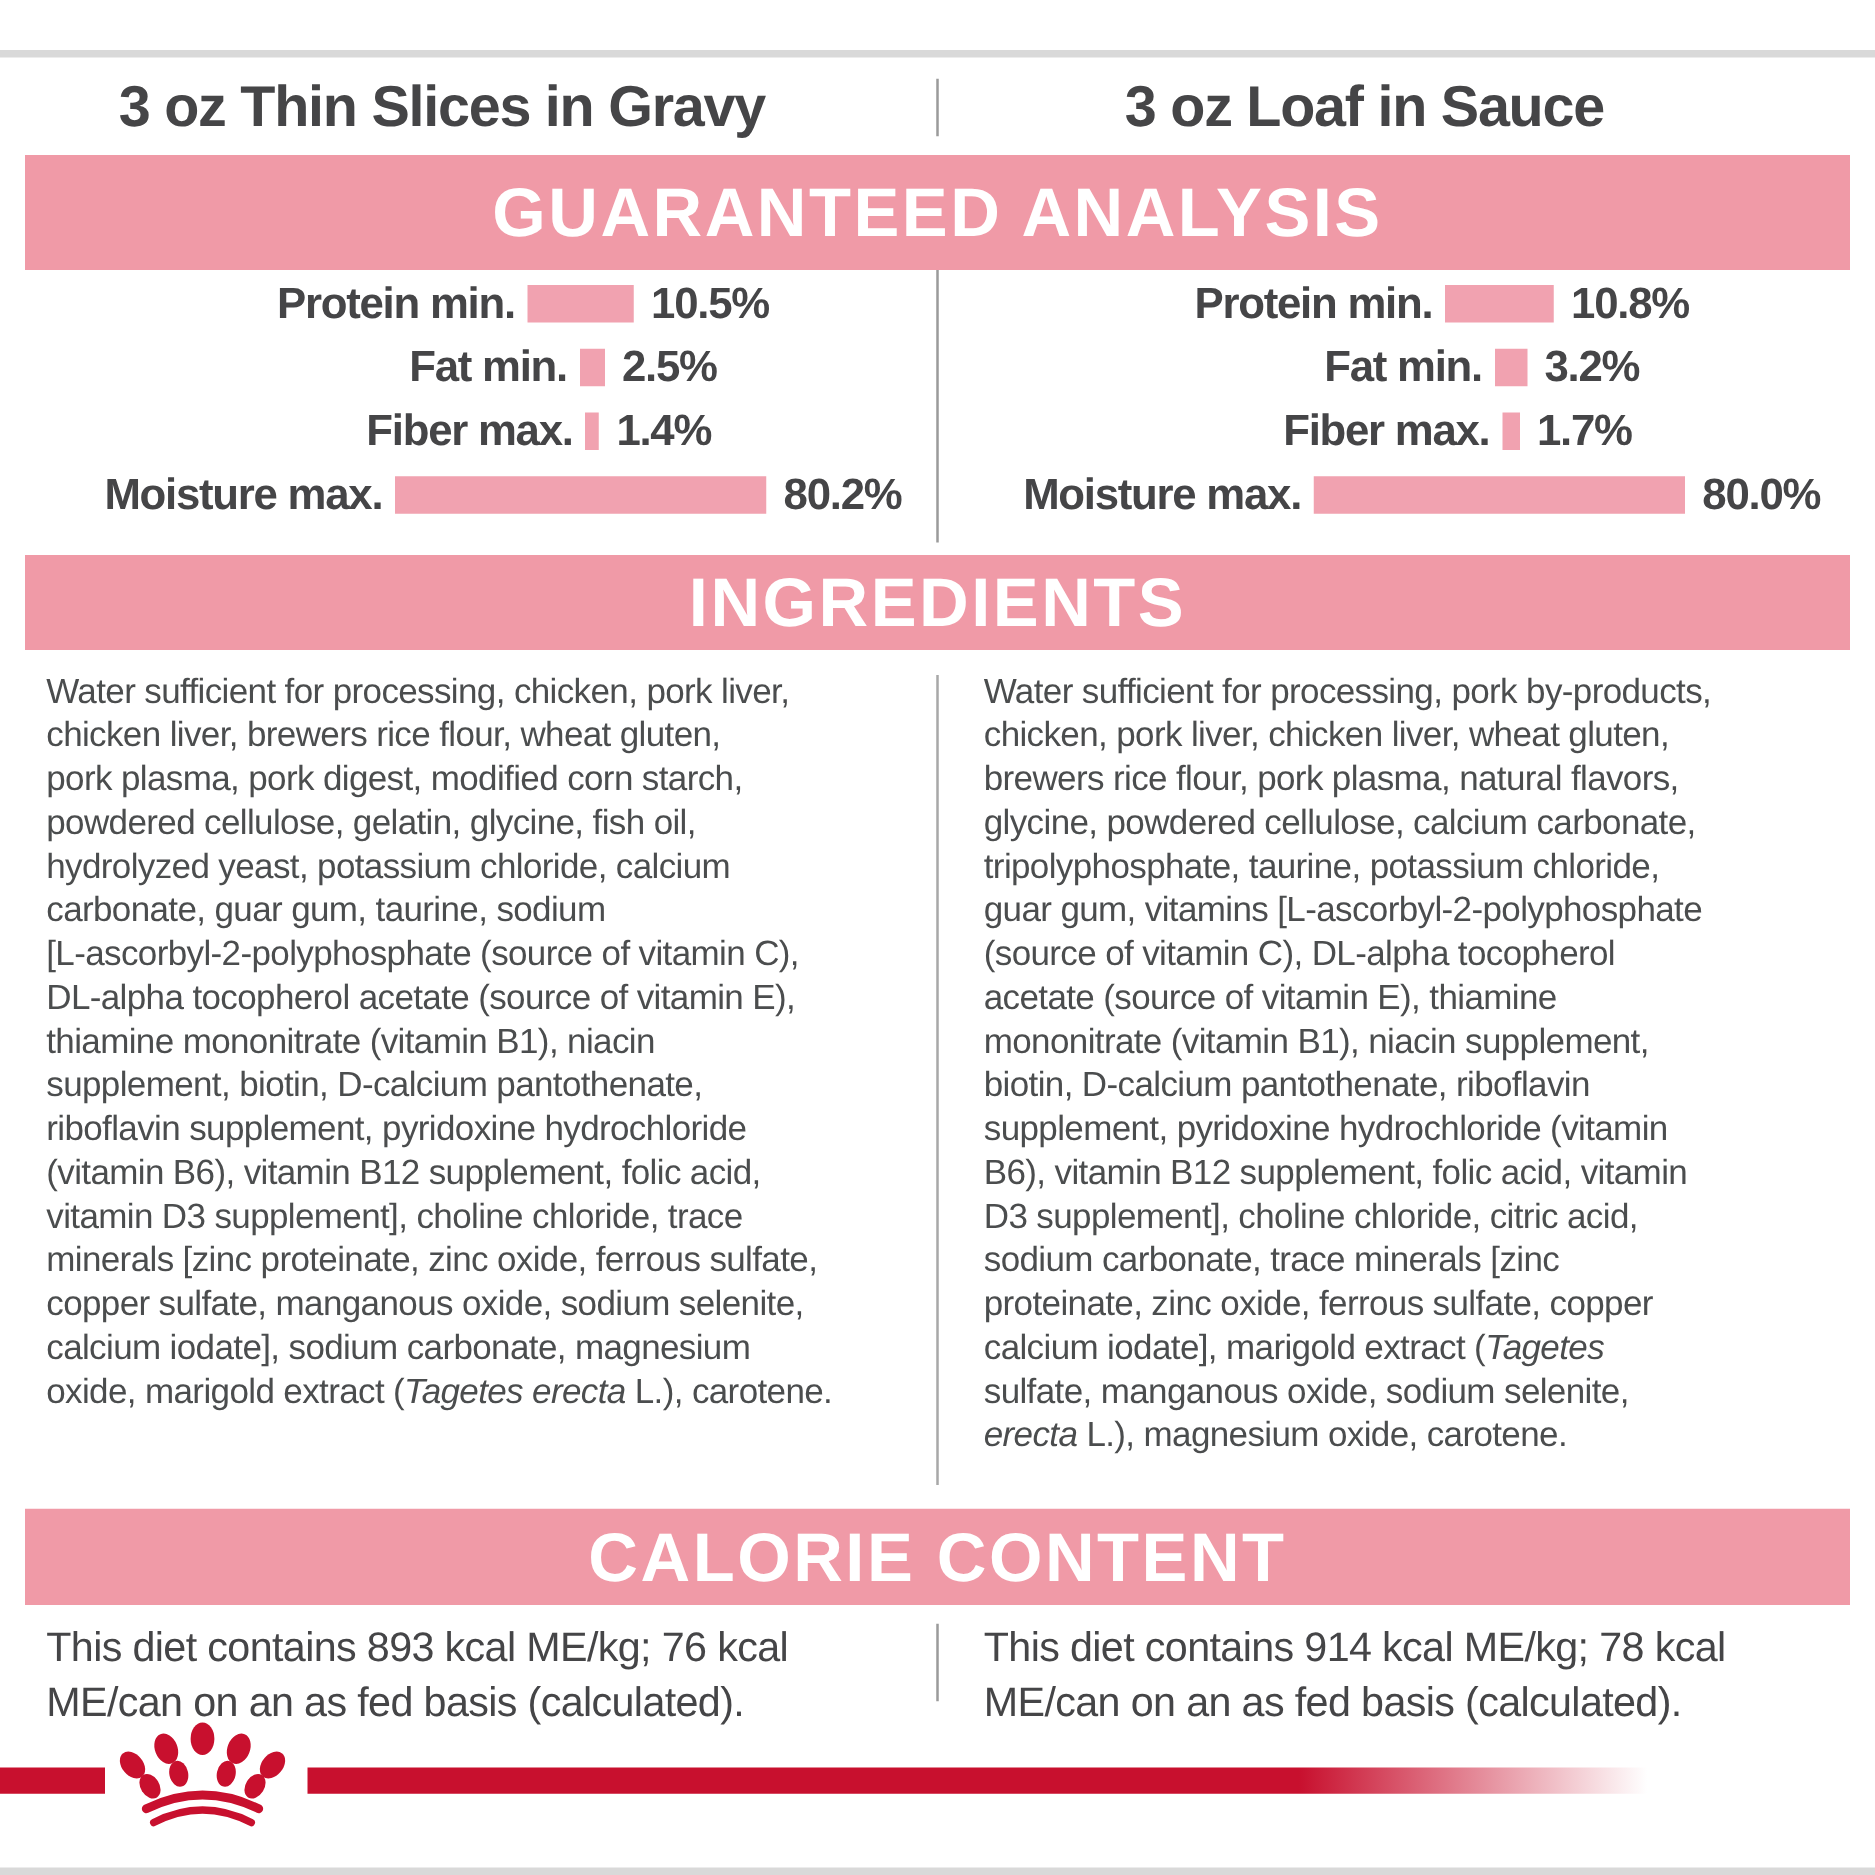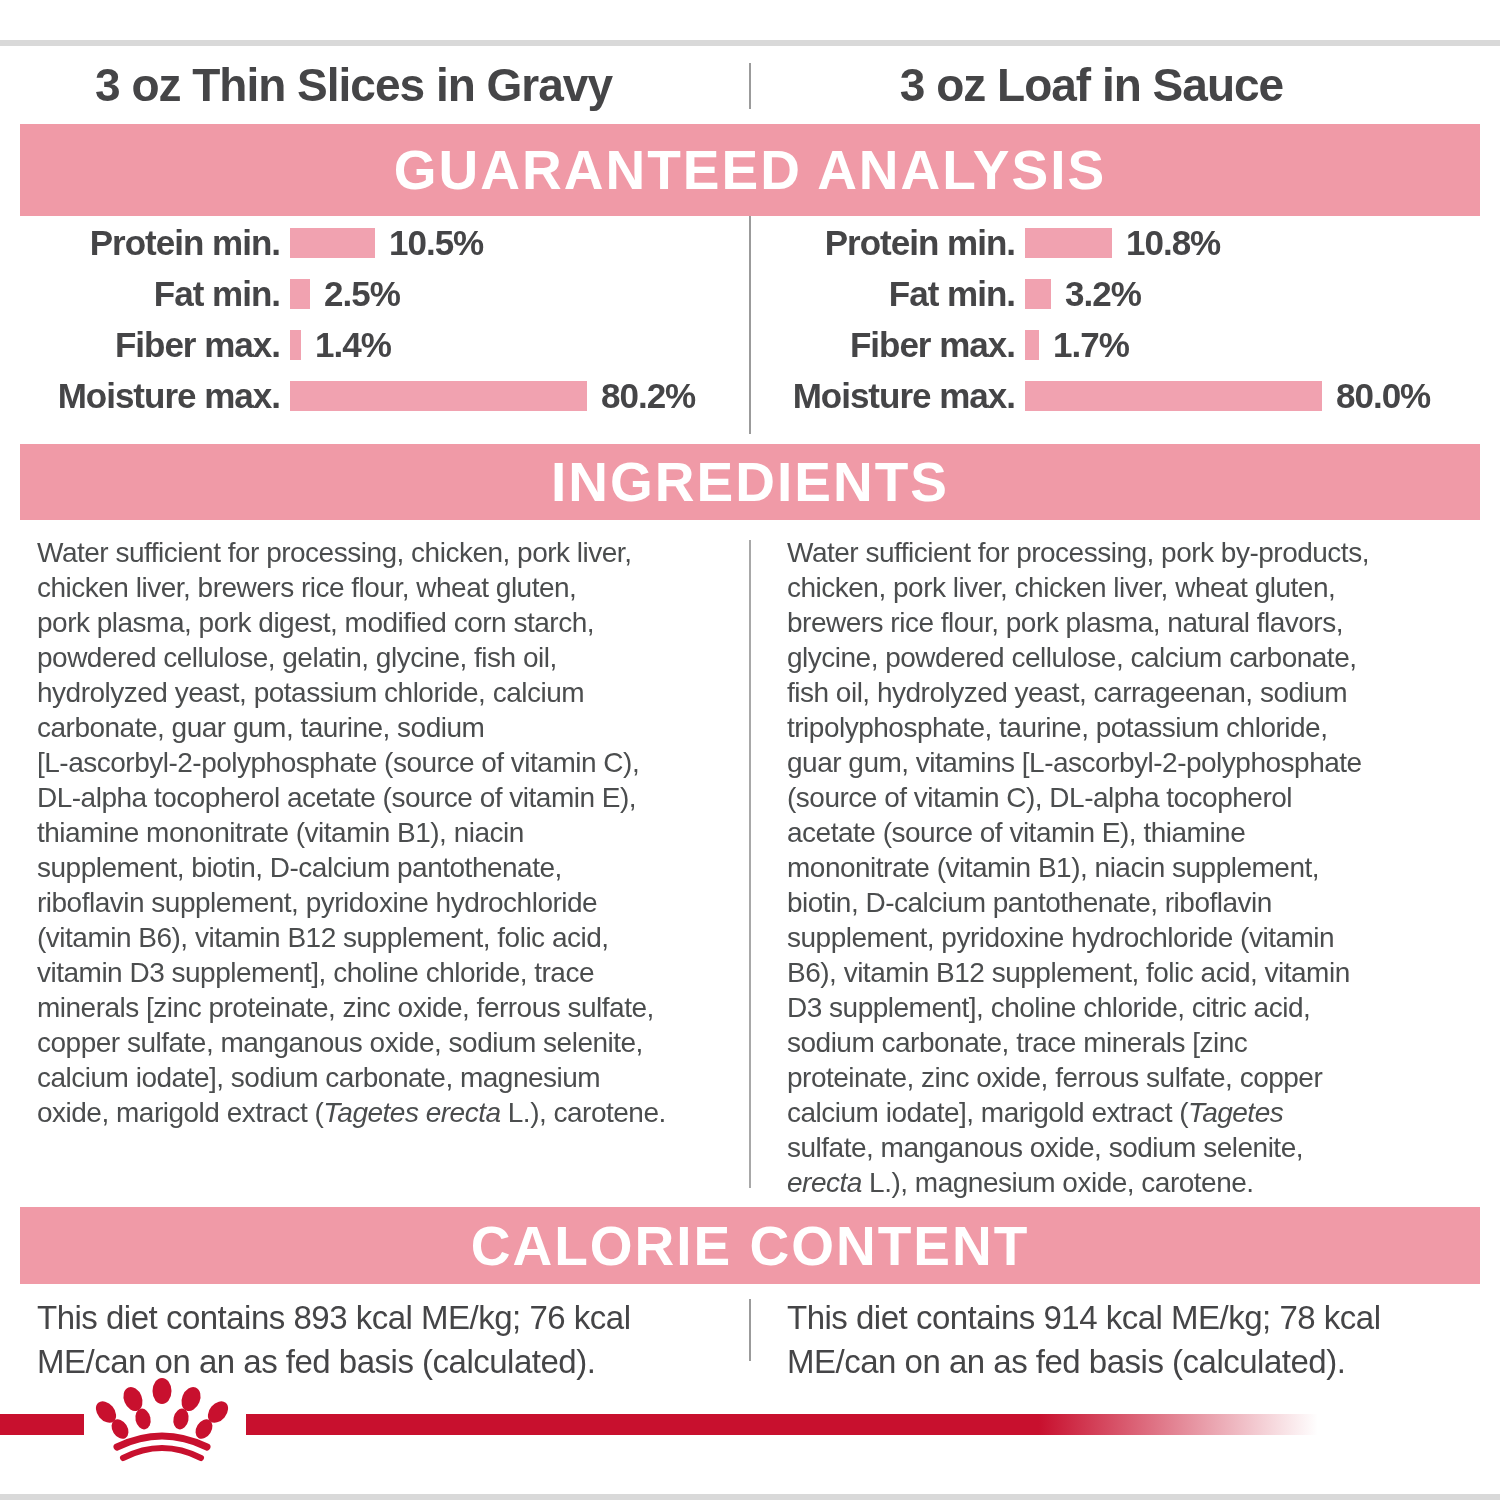--- a/index.html
+++ b/index.html
@@ -27,21 +27,21 @@
   .banner{position:absolute;left:20px;width:1460px;background:#f09aa7;display:flex;align-items:center;justify-content:center;}
   .banner span{color:#ffffff;font-weight:bold;font-size:55px;letter-spacing:2px;}
   .banner.ga{top:124px;height:92px;}
   .banner.ing{top:444px;height:76px;}
   .banner.cal{top:1207px;height:77px;}
 
   
   .ga-col{position:absolute;top:217px;width:730px;}
   .ga-col.left{left:17px;}
   .ga-col.right{left:752px;}
-  .ga-row{display:flex;align-items:center;height:51px;}
+  .ga-row{display:flex;align-items:center;height:51px;justify-content:center;}
   .ga-label{flex:0 0 263px;text-align:right;font-size:35px;font-weight:bold;letter-spacing:-1px;color:#454547;}
   .ga-bar{height:30px;background:#f1a2b0;margin-left:10px;}
   .ga-value{margin-left:14px;font-size:35px;font-weight:bold;letter-spacing:-1px;color:#454547;}
 
   
   .text-col{position:absolute;width:710px;}
   .ing-left{left:37px;top:535px;}
   .ing-right{left:787px;top:535px;}
   .tline{font-size:28px;line-height:35px;letter-spacing:-0.5px;color:#4b4d4e;white-space:nowrap;}
 
@@ -140,21 +140,20 @@
       <div class="tline">copper sulfate, manganous oxide, sodium selenite,</div>
       <div class="tline">calcium iodate], sodium carbonate, magnesium</div>
       <div class="tline">oxide, marigold extract (<i>Tagetes erecta</i> L.), carotene.</div>
     </div>
   <div class="vdiv ing-div"></div>
   <div class="text-col ing-right">
       <div class="tline">Water sufficient for processing, pork by-products,</div>
       <div class="tline">chicken, pork liver, chicken liver, wheat gluten,</div>
       <div class="tline">brewers rice flour, pork plasma, natural flavors,</div>
       <div class="tline">glycine, powdered cellulose, calcium carbonate,</div>
-      <div class="tline">fish oil, hydrolyzed yeast, carrageenan, sodium</div>
       <div class="tline">tripolyphosphate, taurine, potassium chloride,</div>
       <div class="tline">guar gum, vitamins [L-ascorbyl-2-polyphosphate</div>
       <div class="tline">(source of vitamin C), DL-alpha tocopherol</div>
       <div class="tline">acetate (source of vitamin E), thiamine</div>
       <div class="tline">mononitrate (vitamin B1), niacin supplement,</div>
       <div class="tline">biotin, D-calcium pantothenate, riboflavin</div>
       <div class="tline">supplement, pyridoxine hydrochloride (vitamin</div>
       <div class="tline">B6), vitamin B12 supplement, folic acid, vitamin</div>
       <div class="tline">D3 supplement], choline chloride, citric acid,</div>
       <div class="tline">sodium carbonate, trace minerals [zinc</div>

